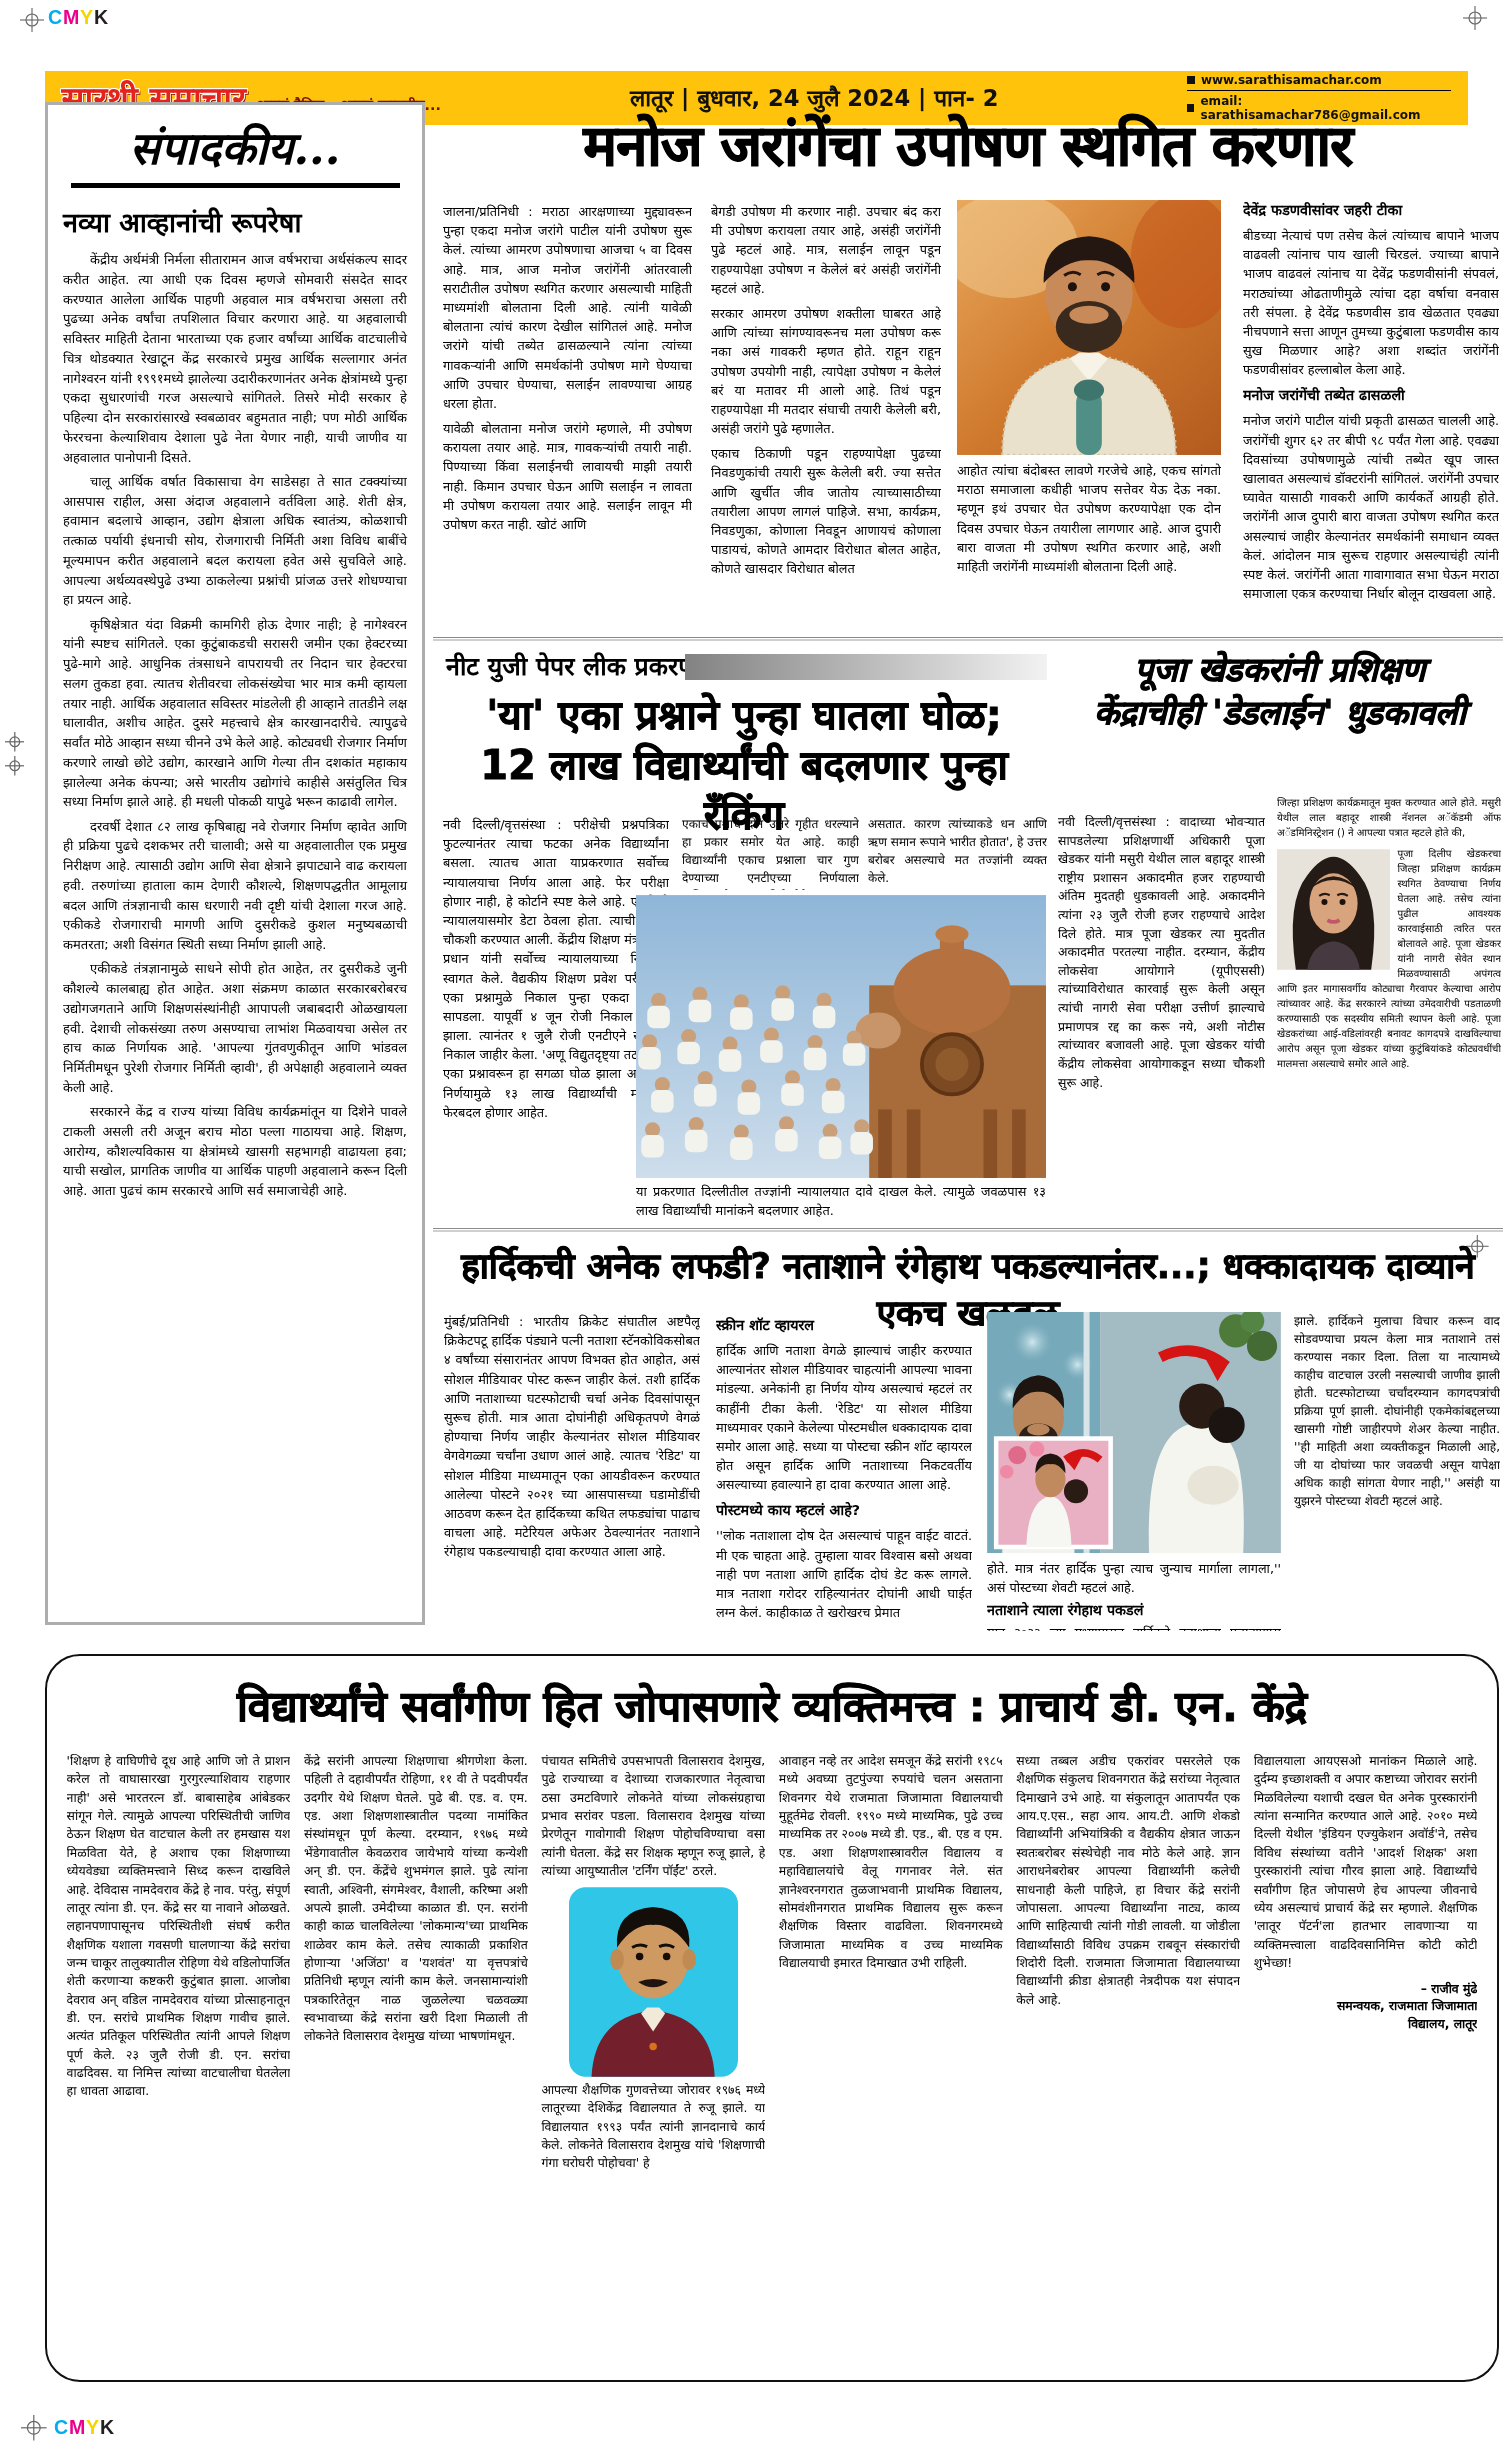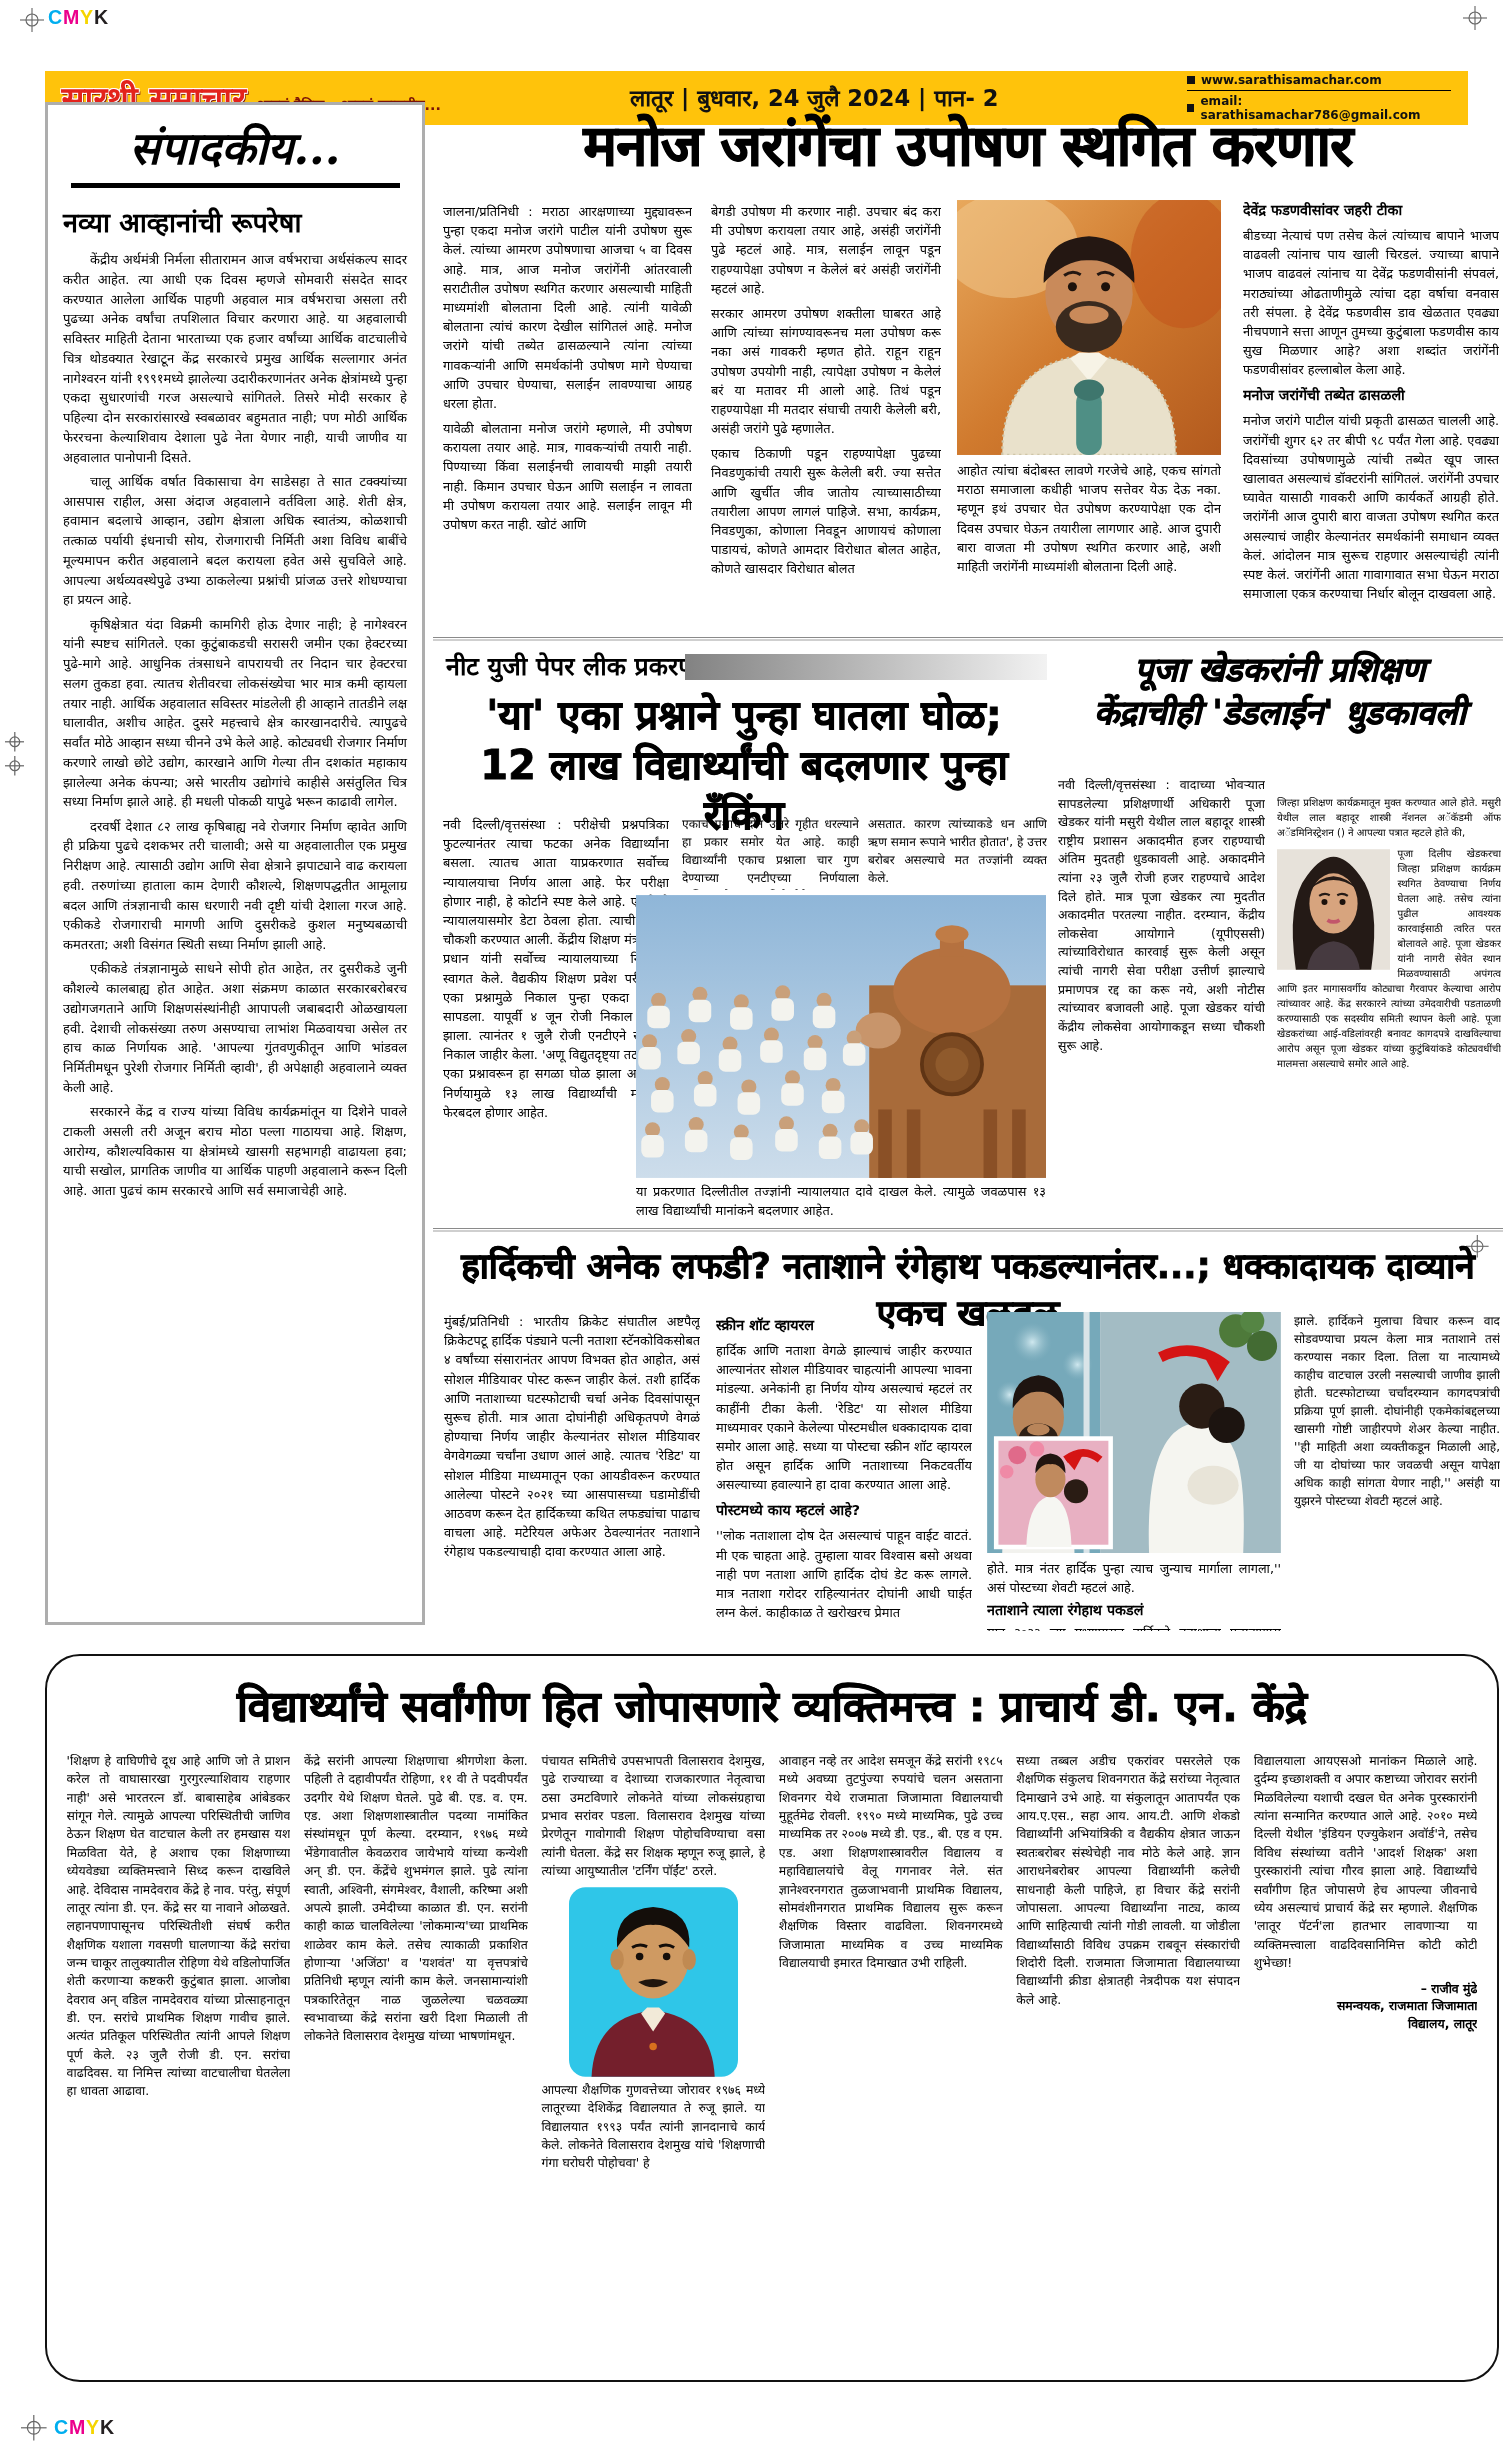--- a/index.html
+++ b/index.html
@@ -240,21 +240,21 @@
     </svg>
   </figure>
   <div class="abs col" style="left:636px;top:1182px;width:410px;height:39px;">
     <p>या प्रकरणात दिल्लीतील तज्ज्ञांनी न्यायालयात दावे दाखल केले. त्यामुळे जवळपास १३ लाख विद्यार्थ्यांची मानांकने बदलणार आहेत.</p>
   </div>
 
   <div class="abs pooja-headline" style="left:1058px;top:649px;width:444px;font-style:italic;">
     <div>पूजा खेडकरांनी प्रशिक्षण</div>
     <div>केंद्राचीही 'डेडलाईन' धुडकावली</div>
   </div>
-  <div class="abs col" style="left:1058px;top:776px;width:207px;height:408px;font-size:12.4px;">
+  <div class="abs col" style="left:1058px;top:813px;width:207px;height:408px;font-size:12.4px;">
     <p>नवी दिल्ली/वृत्तसंस्था : वादाच्या भोवऱ्यात सापडलेल्या प्रशिक्षणार्थी अधिकारी पूजा खेडकर यांनी मसुरी येथील लाल बहादूर शास्त्री राष्ट्रीय प्रशासन अकादमीत हजर राहण्याची अंतिम मुदतही धुडकावली आहे. अकादमीने त्यांना २३ जुलै रोजी हजर राहण्याचे आदेश दिले होते. मात्र पूजा खेडकर त्या मुदतीत अकादमीत परतल्या नाहीत. दरम्यान, केंद्रीय लोकसेवा आयोगाने (यूपीएससी) त्यांच्याविरोधात कारवाई सुरू केली असून त्यांची नागरी सेवा परीक्षा उत्तीर्ण झाल्याचे प्रमाणपत्र रद्द का करू नये, अशी नोटीस त्यांच्यावर बजावली आहे. पूजा खेडकर यांची केंद्रीय लोकसेवा आयोगाकडून सध्या चौकशी सुरू आहे.</p>
   </div>
   <div class="abs col" style="left:1277px;top:765px;width:224px;height:408px;font-size:10px;margin-top:30px;">
     <p>जिल्हा प्रशिक्षण कार्यक्रमातून मुक्त करण्यात आले होते. मसुरी येथील लाल बहादूर शास्त्री नॅशनल अॅकॅडमी ऑफ अॅडमिनिस्ट्रेशन () ने आपल्या पत्रात म्हटले होते की,</p>
     <figure class="float-img" style="width:113px;height:121px;">
       <svg width="113" height="121" viewBox="0 0 150 160">
         <rect width="150" height="160" fill="#e7e2da"></rect>
         <path d="M25 160 Q12 70 40 35 Q58 10 75 10 Q92 10 110 35 Q138 70 125 160 Z" fill="#241a16"></path>
         <ellipse cx="75" cy="72" rx="32" ry="40" fill="#d7a47e"></ellipse>
         <path d="M45 52 Q75 30 105 52 Q95 38 75 36 Q55 38 45 52 Z" fill="#241a16"></path>

